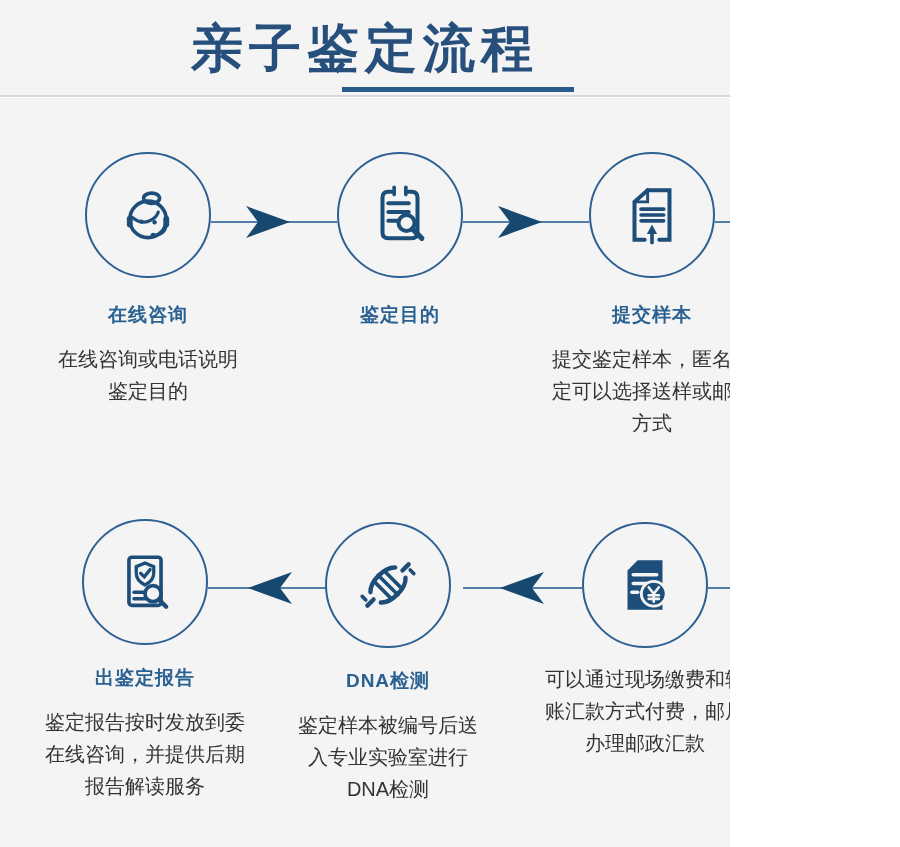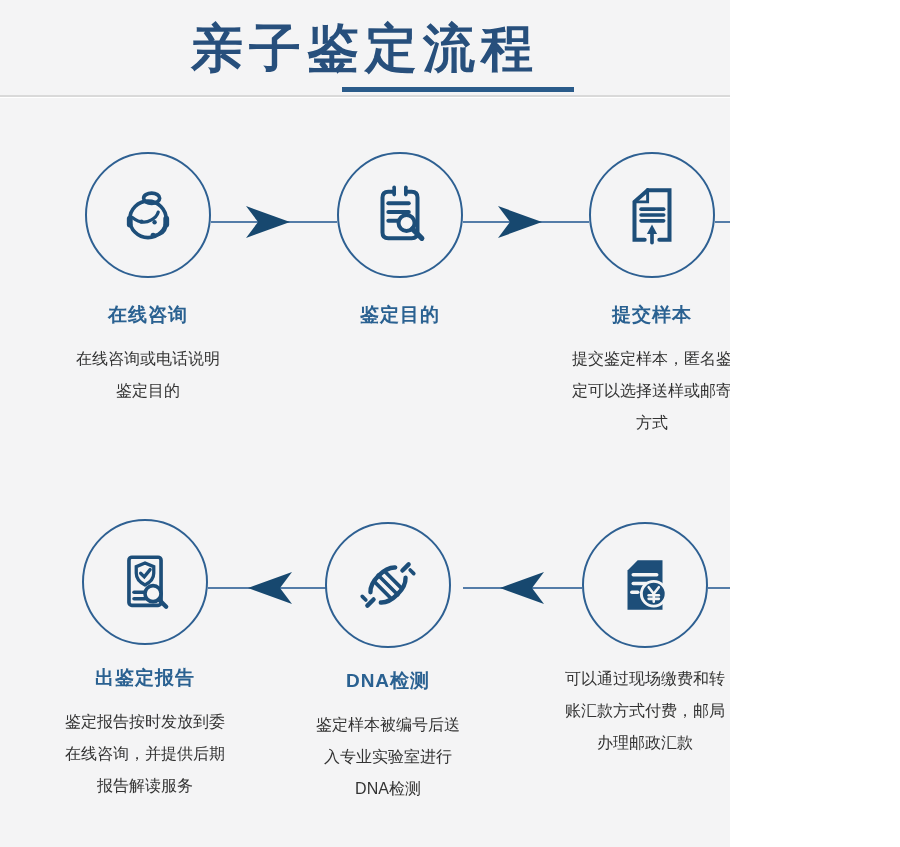--- a/index.html
+++ b/index.html
@@ -35,21 +35,21 @@
     border:2px solid #2e6092; border-radius:50%;
     background:#f4f4f5;
     display:flex; align-items:center; justify-content:center;
   }
   .row-top .step-title    { margin-top:24px; }
   .row-bottom .step-title { margin-top:20px; }
   .step-title {
     font-size:19px; font-weight:bold; color:#2a6191; letter-spacing:1px;
   }
   .step-desc {
-    margin-top:15px; font-size:16px; line-height:32px; color:#333333;
+    margin-top:15px; font-size:20px; line-height:32px; color:#333333;
     white-space:pre-line;
   }
   svg.icon { display:block; }
 </style>
 </head>
 <body>
 
 <div class="canvas">
 
   <div class="main-title">亲子鉴定流程</div>

